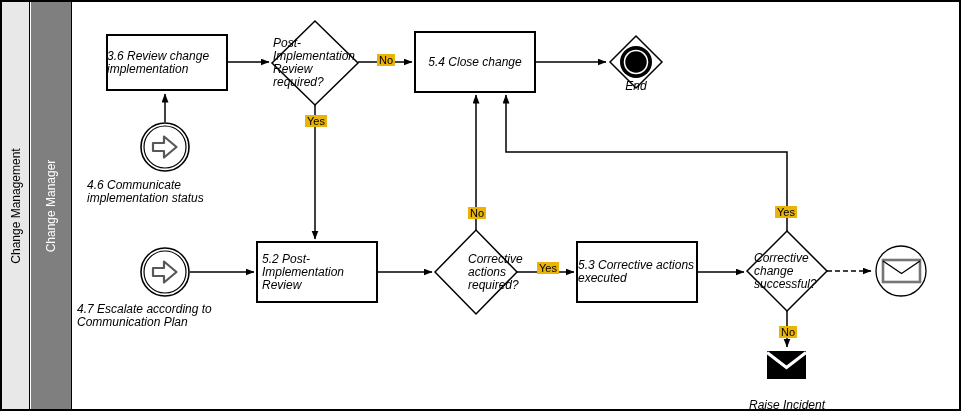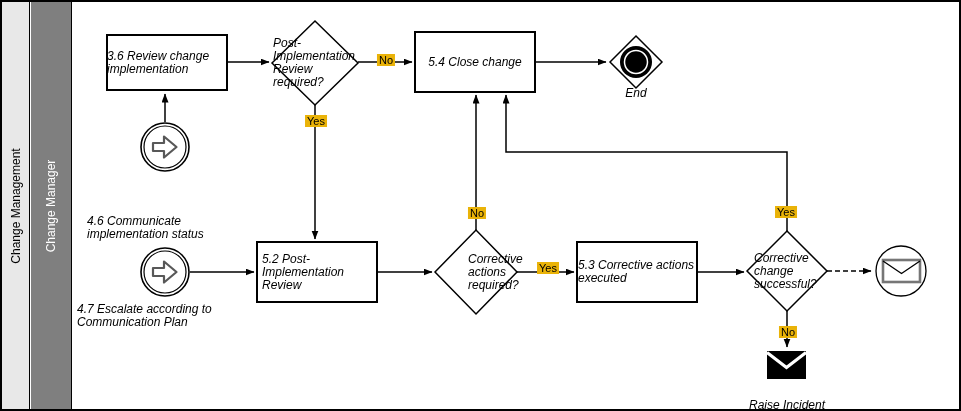--- a/index.html
+++ b/index.html
@@ -110,23 +110,23 @@
 
   <div class="lbl" style="left:105px; top:33px; width:120px; height:55px;">3.6 Review change implementation</div>
   <div class="lbl" style="left:413px; top:30px; width:120px; height:60px;">5.4 Close change</div>
   <div class="lbl" style="left:260px; top:240px; width:110px; height:60px;">5.2 Post-Implementation Review</div>
   <div class="lbl" style="left:576px; top:240px; width:118px; height:60px;">5.3 Corrective actions executed</div>
 
   <div class="lbl" style="left:271px; top:31px; width:84px; height:60px;">Post-Implementation Review required?</div>
   <div class="lbl" style="left:441px; top:249px; width:66px; height:42px;margin-left:25px;">Corrective actions required?</div>
   <div class="lbl" style="left:752px; top:248px; width:66px; height:42px;">Corrective change successful?</div>
 
-  <div class="lbl" style="left:85px; top:176px; width:160px; height:28px;margin-top:36px;">4.6 Communicate implementation status</div>
+  <div class="lbl" style="left:85px; top:176px; width:160px; height:28px;">4.6 Communicate implementation status</div>
   <div class="lbl" style="left:75px; top:300px; width:180px; height:28px;">4.7 Escalate according to Communication Plan</div>
-  <div class="lbl" style="left:609px; top:84px; width:50px; height:14px;">End</div>
+  <div class="lbl" style="left:609px; top:77px; width:50px; height:14px;">End</div>
   <div class="lbl" style="left:715px; top:388px; width:140px; height:14px;margin-top:8px;">Raise Incident</div>
 
   <span class="edge-lbl" style="left:384px; top:58px;">No</span>
   <span class="edge-lbl" style="left:314px; top:119px;">Yes</span>
   <span class="edge-lbl" style="left:475px; top:211px;">No</span>
   <span class="edge-lbl" style="left:546px; top:266px;">Yes</span>
   <span class="edge-lbl" style="left:784px; top:210px;">Yes</span>
   <span class="edge-lbl" style="left:786px; top:330px;">No</span>
 
 </div>

